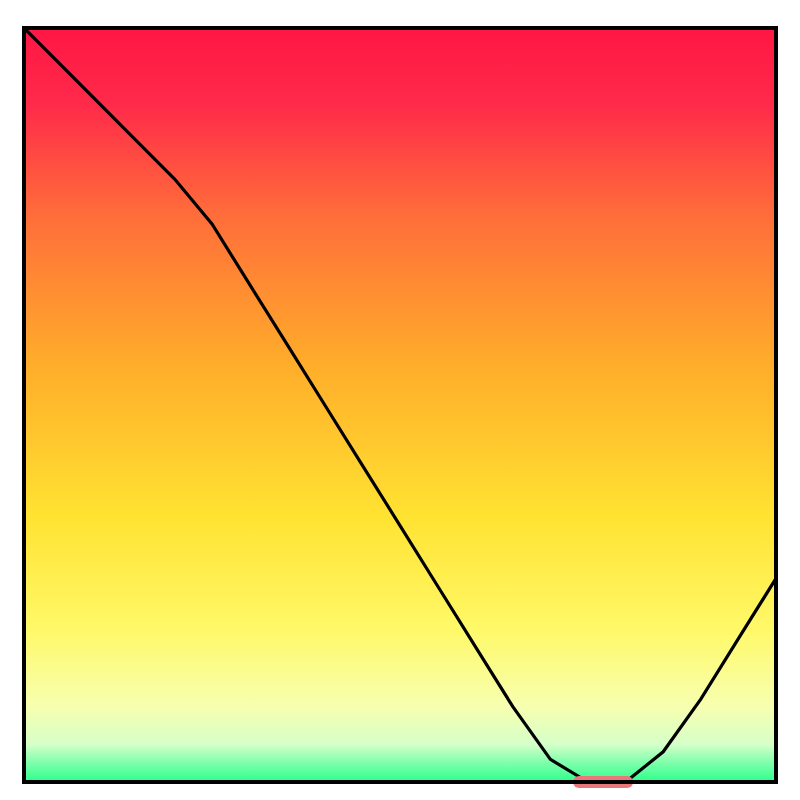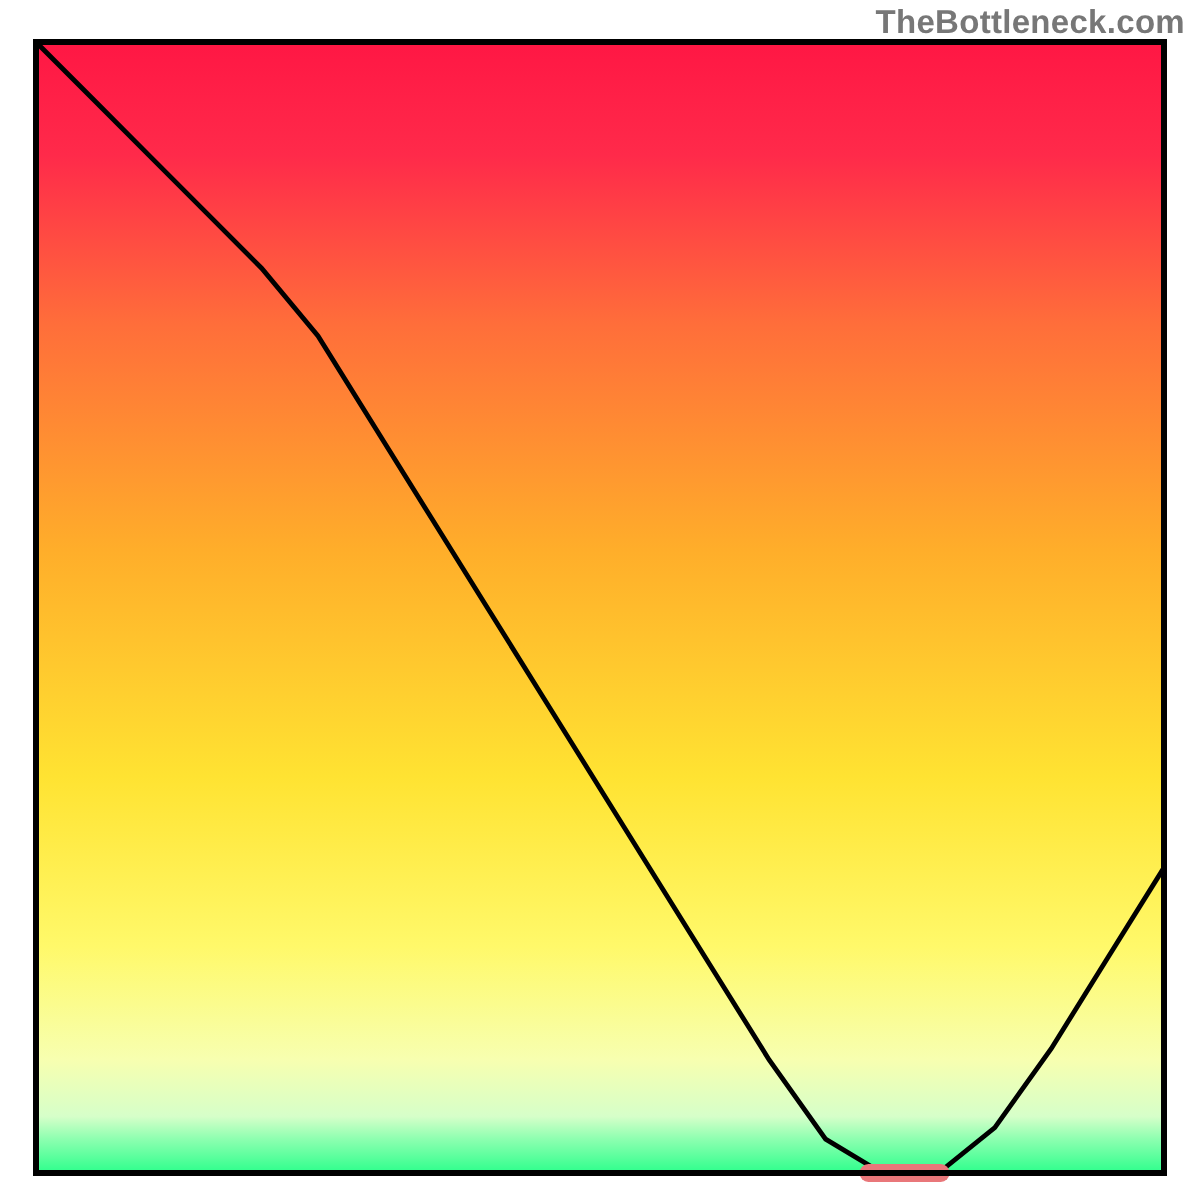--- a/index.html
+++ b/index.html
@@ -25,21 +25,20 @@
     color: #777;
     letter-spacing: 0.2px;
   }
   svg {
     display: block;
   }
 </style>
 </head>
 <body>
 <div class="wrap">
-  <div class="watermark">TheBottleneck.com</div>
 
   <svg id="chart-svg" width="800" height="800">
     <defs>
       <linearGradient id="bg-grad" x1="0" y1="0" x2="0" y2="1">
         <stop offset="0%" stop-color="#ff1744"></stop>
         <stop offset="10%" stop-color="#ff2a4a"></stop>
         <stop offset="25%" stop-color="#ff6e3a"></stop>
         <stop offset="45%" stop-color="#ffae2a"></stop>
         <stop offset="65%" stop-color="#ffe332"></stop>
         <stop offset="80%" stop-color="#fff96a"></stop>

